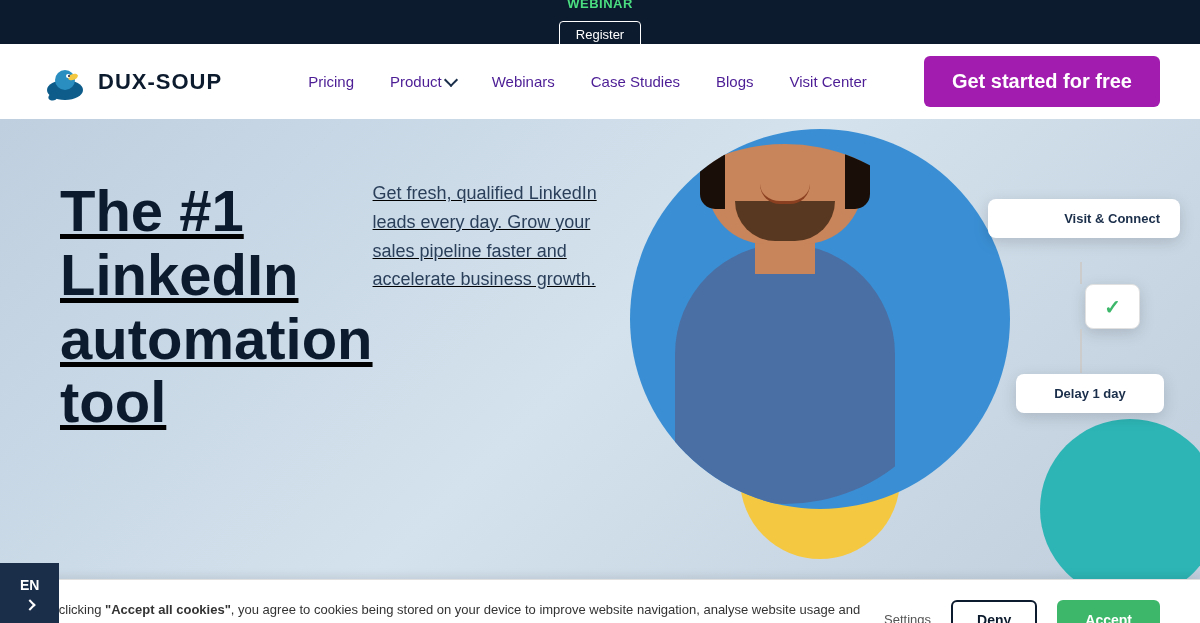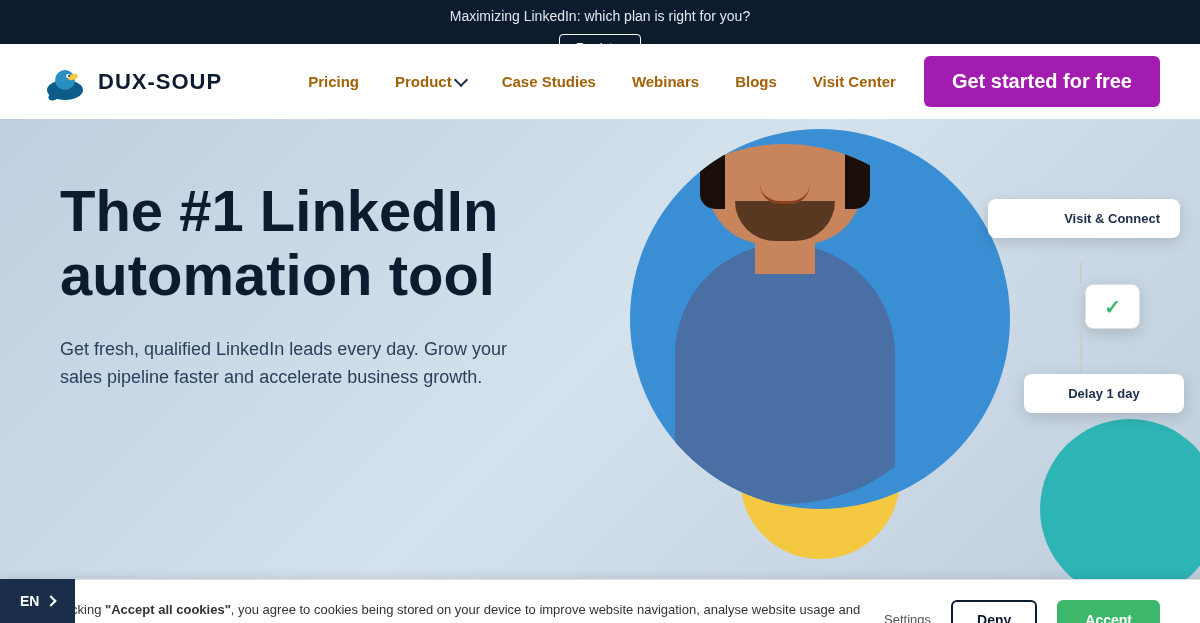--- a/index.html
+++ b/index.html
@@ -64,23 +64,23 @@
       color: #0d1b2e;
       letter-spacing: 1px;
     }
     .nav-links {
       display: flex;
       align-items: center;
       gap: 8px;
       flex: 1;
     }
     .nav-item {
-      color: #a16207;
+      color: #4c1d95;
       font-size: 15px;
-      font-weight: 700;
+      font-weight: 400;
       padding: 8px 14px;
       text-decoration: none;
       cursor: pointer;
       display: flex;
       align-items: center;
       gap: 4px;
     }
     .chevron-down {
       width: 10px;
       height: 10px;
@@ -109,22 +109,23 @@
       height: 460px;
       display: flex;
       align-items: stretch;
       position: relative;
       overflow: hidden;
     }
     .hero-content {
       padding: 60px 60px 40px 60px;
       flex: 0 0 55%;
       display: flex;
-      flex-direction: column;
-      justify-content: flex-start;
+      flex-direction: row;
+      justify-content: flex-end;
+      text-decoration: underline;
     }
     .hero-title {
       font-size: 58px;
       font-weight: 900;
       color: #0d1b2e;
       line-height: 1.1;
       margin-bottom: 28px;
     }
     .hero-description {
       font-size: 18px;
@@ -213,22 +214,22 @@
       justify-content: center;
       border: 1.5px solid #e0e0e0;
     }
     .checkmark {
       color: #3db86b;
       font-size: 20px;
       font-weight: 900;
     }
     .ui-card-bottom {
       top: 255px;
-      right: 16px;
-      width: 160px;
+      right: 36px;
+      width: 148px;
       text-align: center;
     }
     .connector-line {
       position: absolute;
       width: 2px;
       background: #ccc;
       top: 143px;
       right: 118px;
       height: 22px;
     }
@@ -302,36 +303,36 @@
       background: #1a2e4a;
       color: white;
       padding: 14px 20px;
       display: flex;
       align-items: center;
       gap: 8px;
       font-size: 14px;
       font-weight: 600;
       cursor: pointer;
       z-index: 200;
+      flex-direction: column;
     }
     .lang-arrow {
       width: 8px;
       height: 8px;
       border-right: 2px solid white;
       border-bottom: 2px solid white;
       transform: rotate(-45deg);
       display: inline-block;
     }
   </style>
 </head>
 <body>
 
 <div class="announcement-bar">
   <span class="webinar-badge">WEBINAR</span>
-  <span class="announcement-text">Maximizing LinkedIn: which plan is right for you?</span>
   <button class="register-btn">Register</button>
 </div>
 
 <nav class="navbar">
   <div class="logo-area">
 
     <svg class="logo-icon" viewBox="0 0 50 40" fill="none">
       <ellipse cx="25" cy="28" rx="18" ry="10" fill="#0d5c8a"></ellipse>
       <circle cx="25" cy="18" r="10" fill="#2a8fc0"></circle>
       <ellipse cx="33" cy="15" rx="5" ry="3" fill="#f5c842" transform="rotate(-20 33 15)"></ellipse>
@@ -344,24 +345,24 @@
 
   <div class="nav-links">
     <a class="nav-item">
       <span>Pricing</span>
     </a>
     <a class="nav-item">
       <span>Product</span>
       <span class="chevron-down"></span>
     </a>
     <a class="nav-item">
+      <span>Webinars</span>
+    </a>
+    <a class="nav-item">
       <span>Case Studies</span>
-    </a>
-    <a class="nav-item">
-      <span>Webinars</span>
     </a>
     <a class="nav-item">
       <span>Blogs</span>
     </a>
     <a class="nav-item">
       <span>Visit Center</span>
     </a>
   </div>
 
   <button class="get-started-btn">Get started for free</button>

